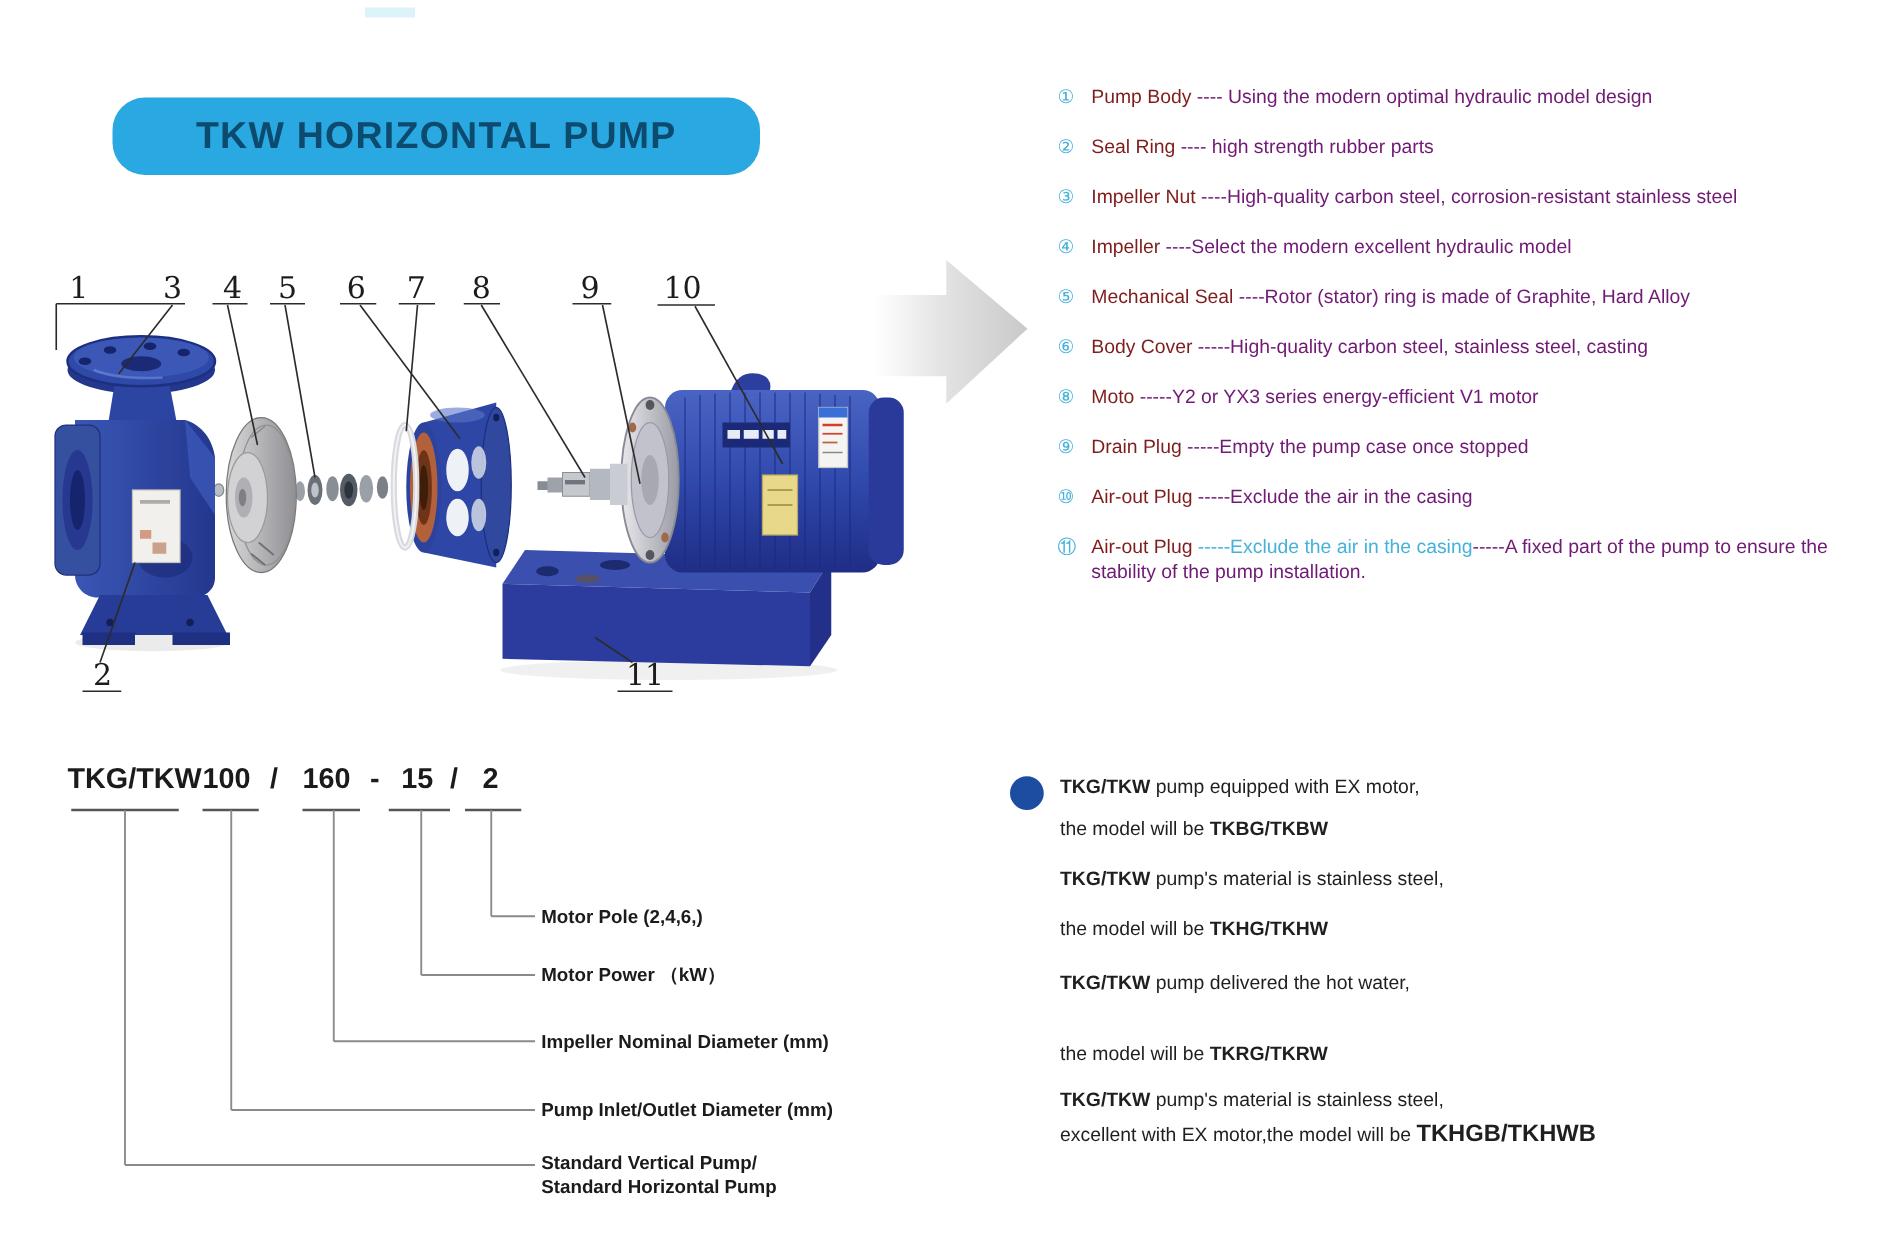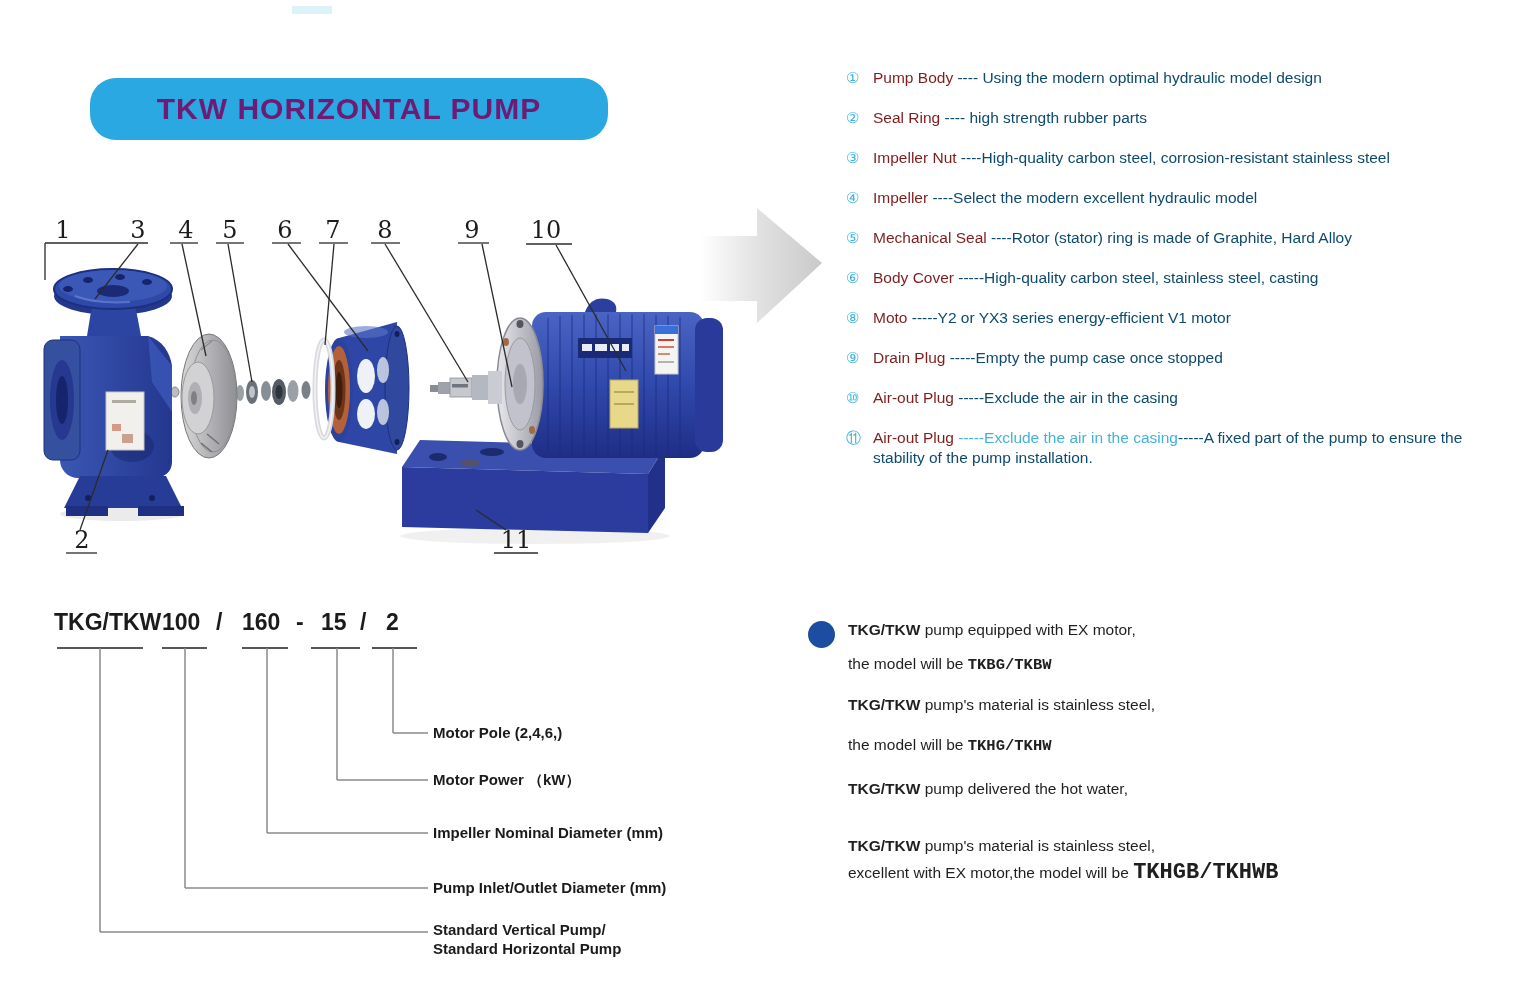--- a/index.html
+++ b/index.html
@@ -1,39 +1,39 @@
 <!DOCTYPE html>
 <html><head>
 <meta charset="utf-8">
 <style>
   html,body{margin:0;padding:0;background:#ffffff;}
   .canvas{position:relative;width:1513px;height:1000px;background:#ffffff;overflow:hidden;
           font-family:"Liberation Sans",sans-serif;color:#1f1f1f;}
   .top-mark{position:absolute;left:292px;top:6px;width:40px;height:8px;background:#cdeef6;opacity:.7;}
   .banner{position:absolute;left:90px;top:78px;width:518px;height:62px;border-radius:26px;
           background:#29a8e1;display:flex;align-items:center;justify-content:center;}
-  .banner span{color:#701a75;font-weight:bold;font-size:30px;letter-spacing:1px;}
+  .banner span{color:#0c4a6e;font-weight:bold;font-size:30px;letter-spacing:1px;}
   svg text{font-family:"Liberation Sans",sans-serif;}
   .partnum{font-family:"DejaVu Serif",serif;font-size:24px;fill:#1c1c1c;}
 
   
   .plist{position:absolute;left:846px;top:68px;width:640px;}
   .list-item{padding-left:27px;font-size:15.5px;line-height:20px;margin-bottom:20px;}
   .list-item .num{display:inline-block;width:27px;margin-left:-27px;color:#45b2da;font-size:15px;}
   .pname{color:#7f1d1d;}
   .pblue{color:#45b2da;}
-  .pdesc{color:#0c4a6e;}
+  .pdesc{color:#701a75;}
 
   
   .notes{position:absolute;left:848px;top:620px;width:620px;font-size:15.5px;}
   .bullet{position:absolute;left:808px;top:621px;width:27px;height:27px;border-radius:50%;background:#1c4da1;}
   .note-line{line-height:20px;}
   .na-bold .a{font-weight:bold;}
-  .nb-bold .b{font-weight:bold;font-family:Liberation Mono, monospace;}
-  .big-model .b{font-size:22px;font-weight:bold;}
+  .nb-bold .b{font-weight:bold;}
+  .big-model .b{font-size:19px;font-weight:bold;}
 </style>
 </head>
 <body>
 
 <div class="canvas">
 
   <div class="top-mark"></div>
 
   <div class="banner">
     <span>TKW HORIZONTAL PUMP</span>
@@ -308,17 +308,18 @@
     </g>
   </svg>
 
   <div class="bullet"></div>
   <div class="notes">
     <div class="note-line na-bold" style="margin-bottom:14px;"><span class="a">TKG/TKW</span><span class="b"> pump equipped with EX motor,</span></div>
     <div class="note-line nb-bold" style="margin-bottom:20px;"><span class="a">the model will be </span><span class="b">TKBG/TKBW</span></div>
     <div class="note-line na-bold" style="margin-bottom:20px;"><span class="a">TKG/TKW</span><span class="b"> pump's material is stainless steel,</span></div>
     <div class="note-line nb-bold" style="margin-bottom:23px;"><span class="a">the model will be </span><span class="b">TKHG/TKHW</span></div>
     <div class="note-line na-bold" style="margin-bottom:37px;"><span class="a">TKG/TKW</span><span class="b"> pump delivered the hot water,</span></div>
+    <div class="note-line nb-bold" style="margin-bottom:17px;"><span class="a">the model will be </span><span class="b">TKRG/TKRW</span></div>
     <div class="note-line na-bold" style="margin-bottom:7px;"><span class="a">TKG/TKW</span><span class="b"> pump's material is stainless steel,</span></div>
     <div class="note-line nb-bold big-model"><span class="a">excellent with EX motor,the model will be </span><span class="b">TKHGB/TKHWB</span></div>
   </div>
 
 </div>
 
 </body></html>

